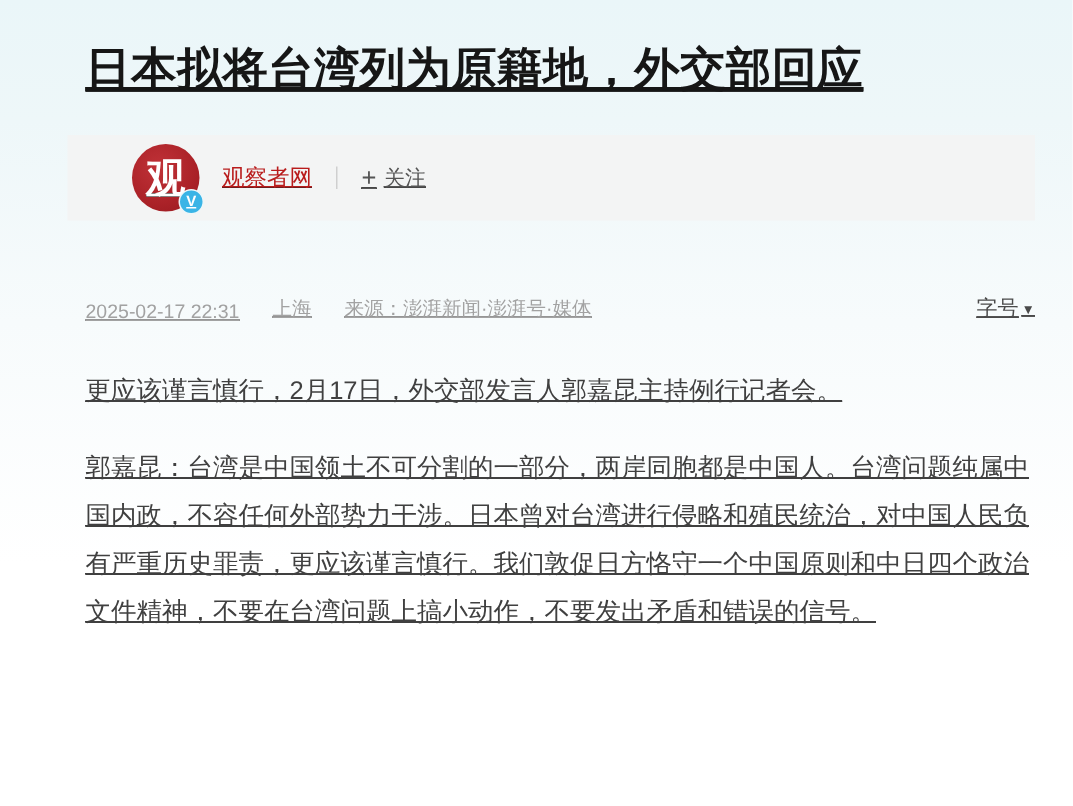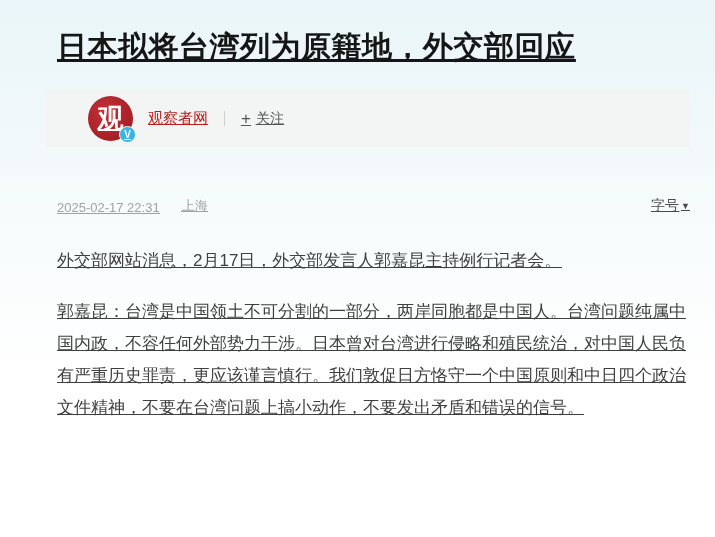--- a/index.html
+++ b/index.html
@@ -131,23 +131,24 @@
   <span class="follow-btn">
     <span class="plus-icon">+</span>
     <span>关注</span>
   </span>
 </div>
 
 <div class="meta-row">
   <div class="meta-left">
     <span>2025-02-17 22:31</span>
     <span>上海</span>
+    <span>来源：澎湃新闻·澎湃号·媒体</span>
   </div>
   <div class="font-size-ctrl">
     <span>字号</span>
     <span class="chevron-down-icon">▼</span>
   </div>
 </div>
 
 <div class="article">
-  <p>外交部网站消息，2月17日，外交部发言人郭嘉昆主持例行记者会。</p>
+  <p>更应该谨言慎行，2月17日，外交部发言人郭嘉昆主持例行记者会。</p>
   <p>郭嘉昆：台湾是中国领土不可分割的一部分，两岸同胞都是中国人。台湾问题纯属中国内政，不容任何外部势力干涉。日本曾对台湾进行侵略和殖民统治，对中国人民负有严重历史罪责，更应该谨言慎行。我们敦促日方恪守一个中国原则和中日四个政治文件精神，不要在台湾问题上搞小动作，不要发出矛盾和错误的信号。</p>
 </div>
 
 </body></html>

